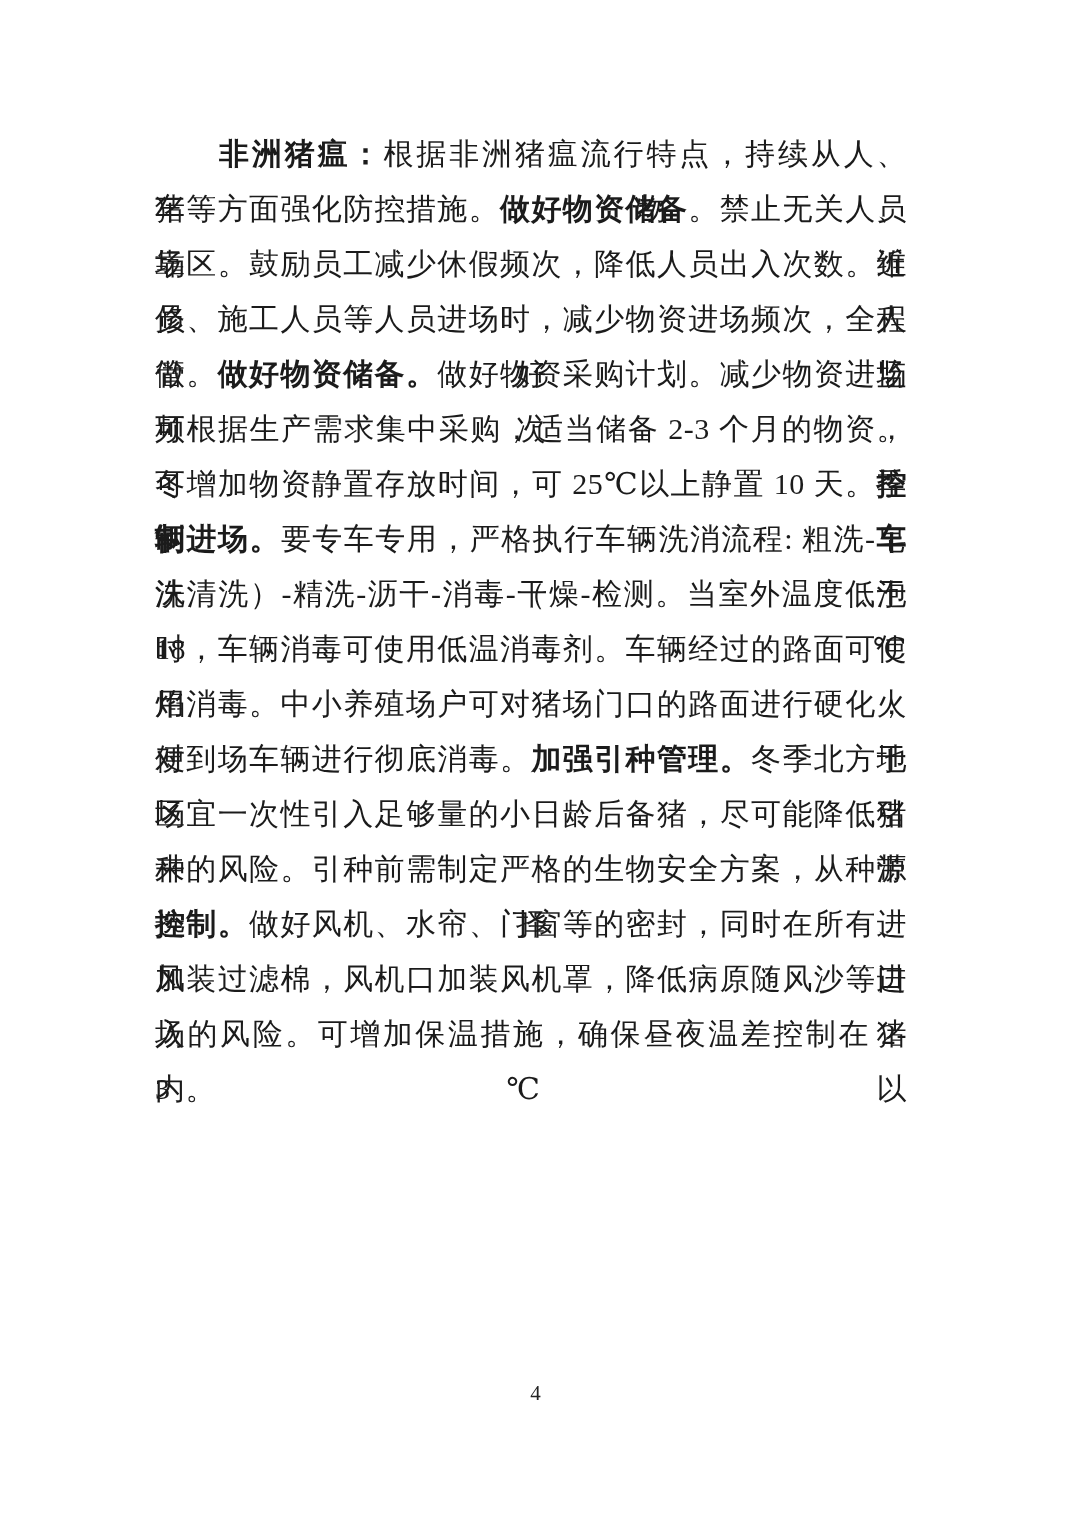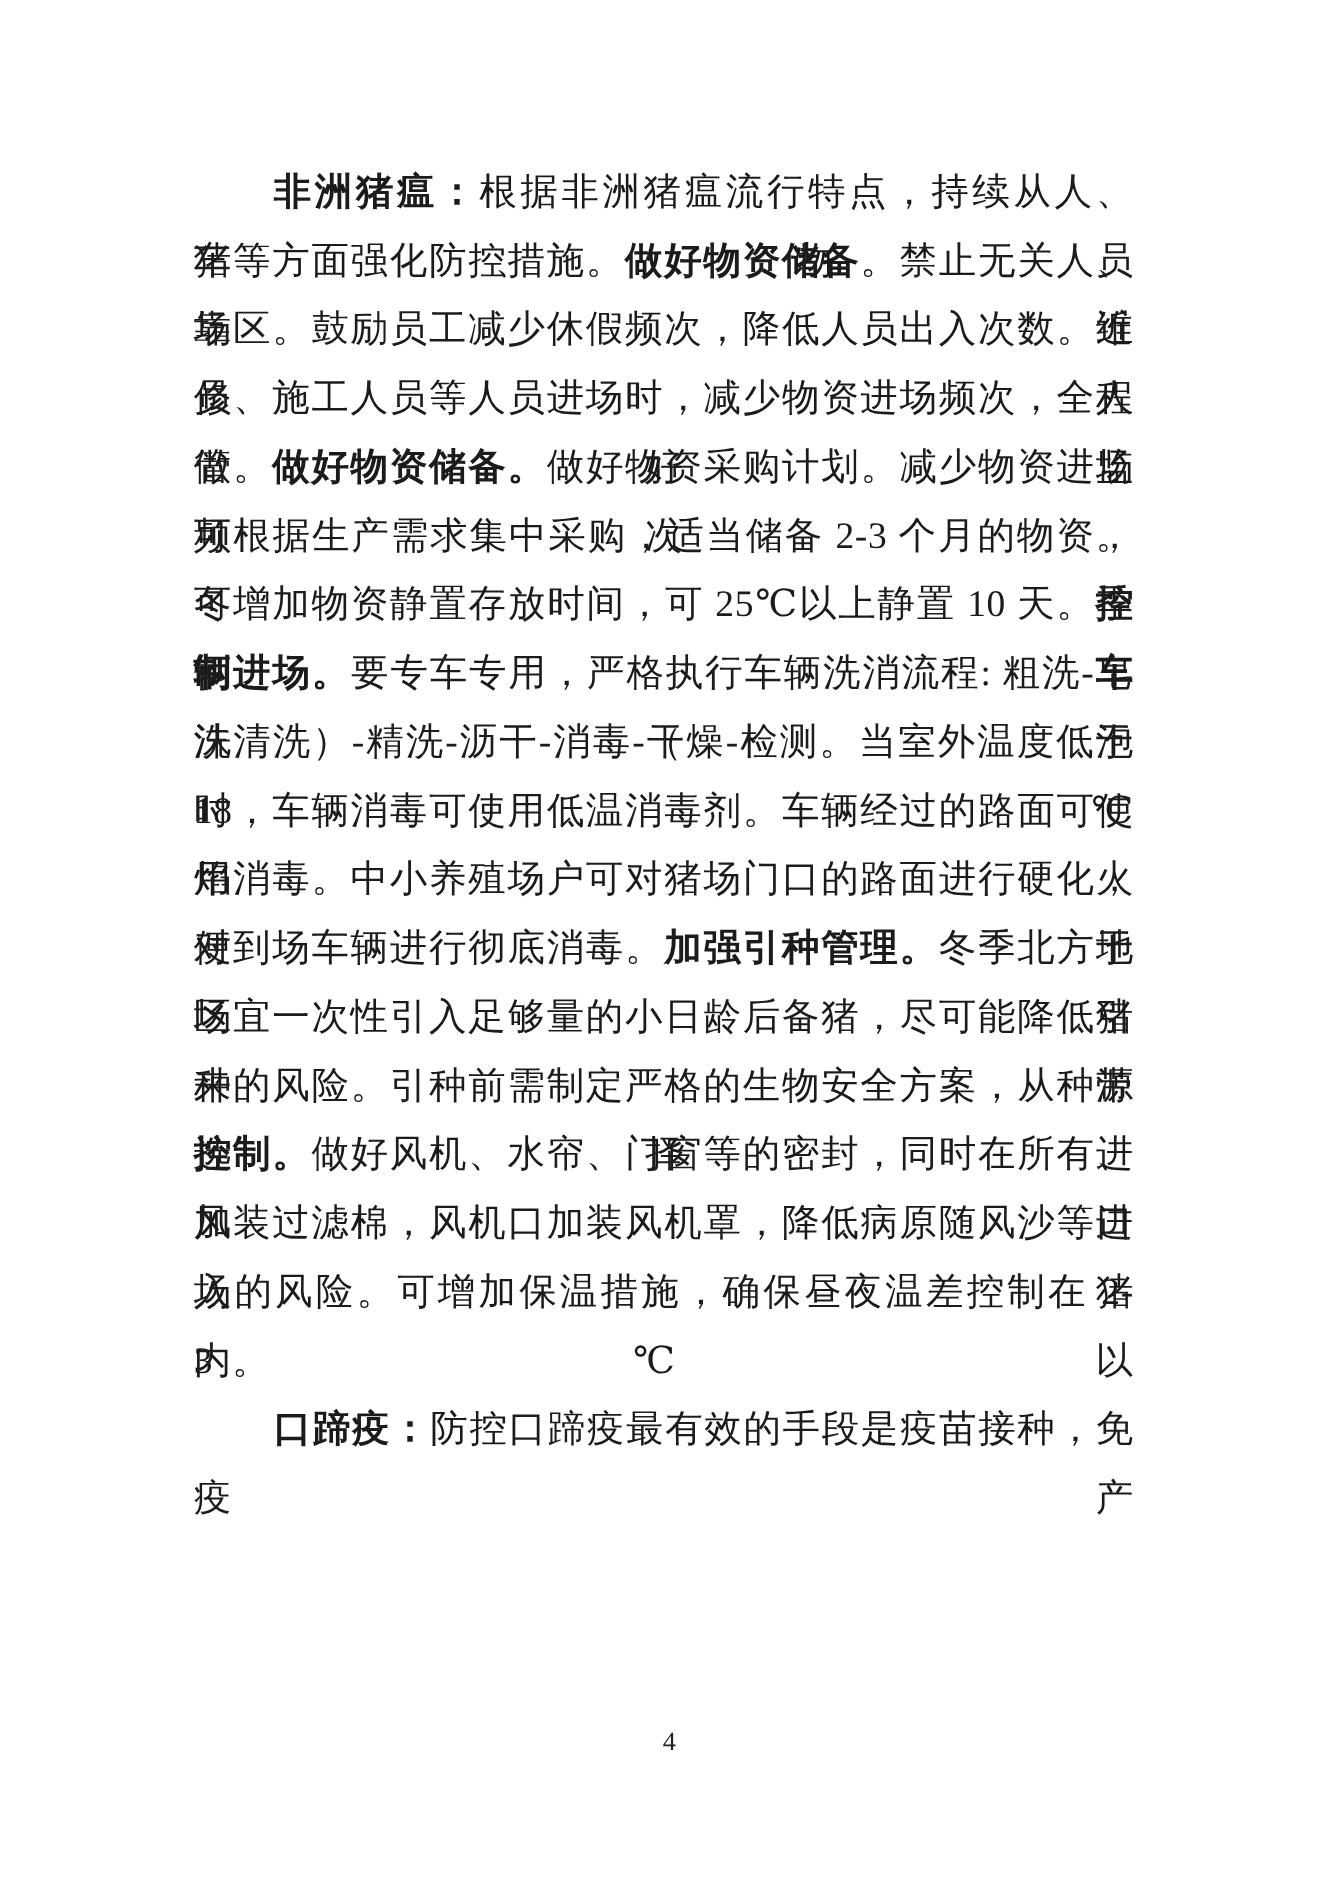--- a/index.html
+++ b/index.html
@@ -70,16 +70,15 @@
       <div class="text-line justify"><span class="run">沫清洗）-精洗-沥干-消毒-干燥-检测。当室外温度低于 18℃</span></div>
       <div class="text-line justify"><span class="run">时，车辆消毒可使用低温消毒剂。车辆经过的路面可使用火</span></div>
       <div class="text-line justify"><span class="run">焰消毒。中小养殖场户可对猪场门口的路面进行硬化，便于</span></div>
       <div class="text-line justify"><span class="run">对到场车辆进行彻底消毒。</span><span class="run bold">加强引种管理。</span><span class="run">冬季北方地区猪</span></div>
       <div class="text-line justify"><span class="run">场宜一次性引入足够量的小日龄后备猪，尽可能降低引种带</span></div>
       <div class="text-line justify"><span class="run">来的风险。引种前需制定严格的生物安全方案，从种源选择、</span></div>
       <div class="text-line justify"><span class="run bold">控制。</span><span class="run">做好风机、水帘、门窗等的密封，同时在所有进风口</span></div>
       <div class="text-line justify"><span class="run">加装过滤棉，风机口加装风机罩，降低病原随风沙等进入猪</span></div>
       <div class="text-line justify"><span class="run">场的风险。可增加保温措施，确保昼夜温差控制在 2-3℃以</span></div>
       <div class="text-line"><span class="run">内。</span></div>
-      <div class="text-line justify indent"><span class="run bold">口蹄疫：</span><span class="run">防控口蹄疫最有效的手段是疫苗接种，免疫产</span></div>
     </div>
   <div class="page-number">4</div>
 </div>
 
 </body></html>

